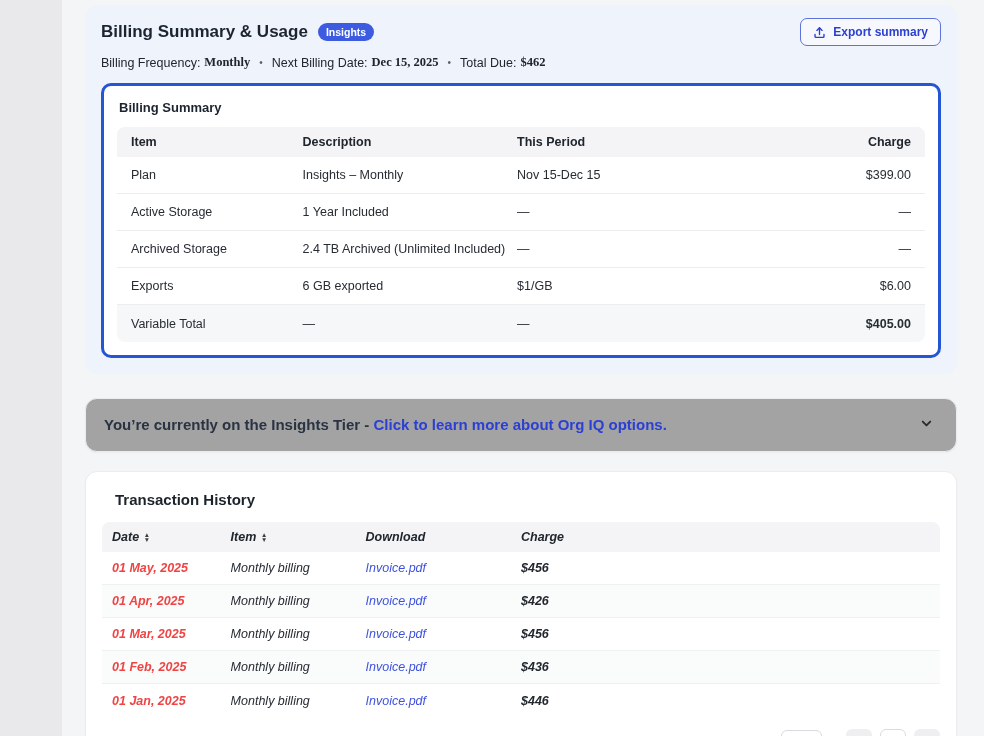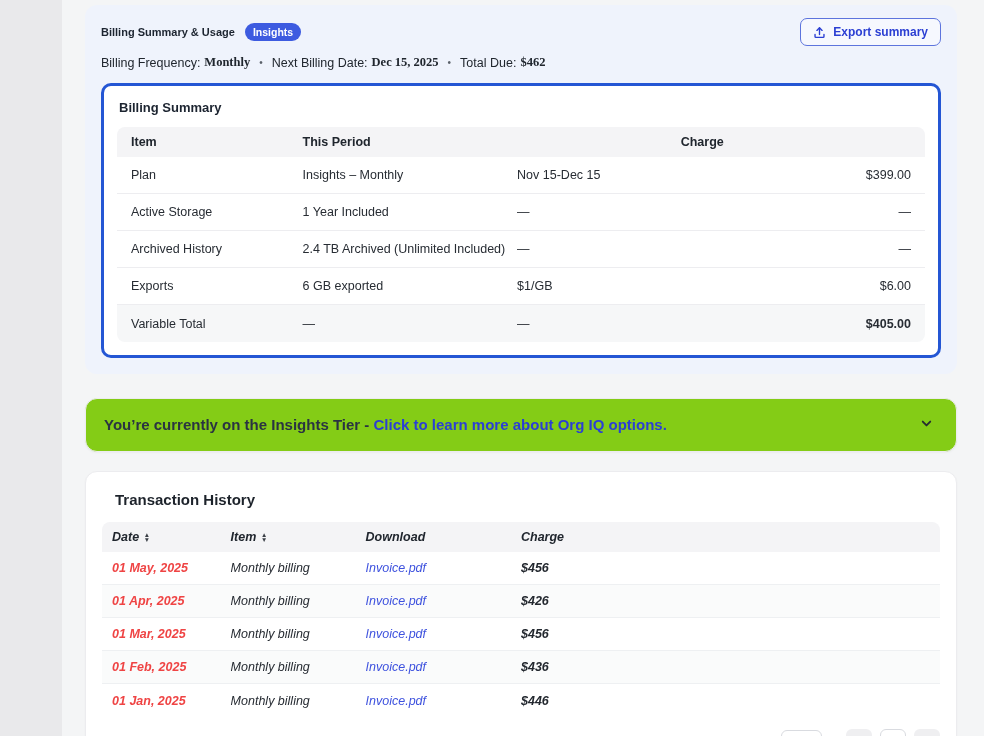--- a/index.html
+++ b/index.html
@@ -6,21 +6,21 @@
   html,body { background:#ffffff; }
   body { font-family:"Liberation Sans","DejaVu Sans",sans-serif; color:#272c33; }
   .stage { position:relative; width:984px; height:736px; overflow:hidden; background:#f4f5f6; }
   .left-strip { position:absolute; left:0; top:0; width:62px; height:736px; background:#e9e9eb; }
   .content { position:absolute; left:85px; top:5px; width:872px; }
 
   
   .usage-card { background:#eff3fc; border-radius:12px; padding:13px 16px 16px; }
   .usage-head { display:flex; align-items:center; justify-content:space-between; }
   .usage-title-wrap { display:flex; align-items:center; gap:10px; }
-  .usage-title { font-size:11px; font-weight:700; color:#1c2430; }
+  .usage-title { font-size:17px; font-weight:700; color:#1c2430; }
   .badge { background:#3d5be0; color:#ffffff; font-size:10.5px; font-weight:600; padding:4px 8px; border-radius:999px; line-height:1; }
   .export-btn { display:flex; align-items:center; gap:7px; background:#f6f8fe; border:1.5px solid #5d74dd; color:#2b3fd3; font-weight:700; font-size:12px; border-radius:7px; padding:6px 12px; cursor:pointer; font-family:inherit; }
   .export-btn svg { display:block; }
   .usage-meta { display:flex; align-items:center; margin-top:9px; font-size:12.5px; color:#20262e; }
   .meta-item { display:flex; align-items:center; }
   .meta-item .ml { margin-right:4px; }
   .meta-item b { font-weight:700;font-family:Liberation Serif, serif; }
   .meta-item .dot { color:#5a6069; font-size:10px; margin:0 9px; }
 
   
@@ -28,21 +28,21 @@
   .bs-title { font-size:13px; font-weight:700; color:#1c2430; margin:2px 2px 12px; }
   .bs-table { border-radius:8px; overflow:hidden; }
   .bs-row { display:grid; grid-template-columns:22% 27.5% 26.5% 24%; align-items:center; padding:0 14px; min-height:37px; background:#ffffff; border-bottom:1px solid #ededf0; font-size:12.5px; }
   .bs-row.head { background:#f4f4f6; min-height:30px; font-weight:600; color:#20262e; border-bottom:none; }
   .bs-row:last-child { border-bottom:none; }
   .bs-row .c-charge { text-align:right; }
   .bs-row.total-row { background:#f6f7f8; }
   .bs-row.total-row .c-charge { font-weight:700; }
 
   
-  .tier-banner { margin-top:24px; background:#84cc16; border:1px solid #ececef; border-radius:12px; height:54px; display:flex; align-items:center; justify-content:space-between; padding:0 18px; box-shadow:0 1px 2px rgba(20,24,40,.04); }
+  .tier-banner { margin-top:24px; background:#a3a3a3; border:1px solid #ececef; border-radius:12px; height:54px; display:flex; align-items:center; justify-content:space-between; padding:0 18px; box-shadow:0 1px 2px rgba(20,24,40,.04); }
   .tier-text { font-size:15px; font-weight:700; color:#2a3342; }
   .tier-link { color:#2b3fd4; text-decoration:none; font-weight:700; cursor:pointer; }
   .chev-btn { background:none; border:none; cursor:pointer; padding:4px; display:flex; }
 
   
   .tx-card { margin-top:19px; background:#ffffff; border:1px solid #ececef; border-radius:12px; padding:15px 16px 14px; box-shadow:0 1px 2px rgba(20,24,40,.04); }
   .tx-title { font-size:15px; font-weight:700; color:#1d232b; margin:4px 13px 14px; }
   .tx-table { border-radius:8px; overflow:hidden;font-style:italic; }
   .tx-row { display:grid; grid-template-columns:14.5% 16.5% 19% 50%; align-items:center; padding:0 10px; min-height:33px; font-size:12.5px; border-bottom:1px solid #eef0f2; background:#ffffff; }
   .tx-row.head { background:#f4f4f6; min-height:30px; border-bottom:none; }
@@ -111,40 +111,41 @@
     <b>$462</b>
     <span class="dot"></span>
   </span>
 </div>
 
       <div class="bs-card">
         <div class="bs-title">Billing Summary</div>
         <div class="bs-table">
           <div class="bs-row head">
             <span class="c-item">Item</span>
+            <span class="c-desc">Description</span>
             <span class="c-period">This Period</span>
             <span class="c-charge">Charge</span>
           </div>
           <div>
   <div class="bs-row">
     <span class="c-item">Plan</span>
     <span class="c-desc">Insights – Monthly</span>
     <span class="c-period">Nov 15-Dec 15</span>
     <span class="c-charge">$399.00</span>
   </div>
 
   <div class="bs-row">
     <span class="c-item">Active Storage</span>
     <span class="c-desc">1 Year Included</span>
     <span class="c-period">—</span>
     <span class="c-charge">—</span>
   </div>
 
   <div class="bs-row">
-    <span class="c-item">Archived History</span>
+    <span class="c-item">Archived Storage</span>
     <span class="c-desc">2.4 TB Archived (Unlimited Included)</span>
     <span class="c-period">—</span>
     <span class="c-charge">—</span>
   </div>
 
   <div class="bs-row">
     <span class="c-item">Exports</span>
     <span class="c-desc">6 GB exported</span>
     <span class="c-period">$1/GB</span>
     <span class="c-charge">$6.00</span>

